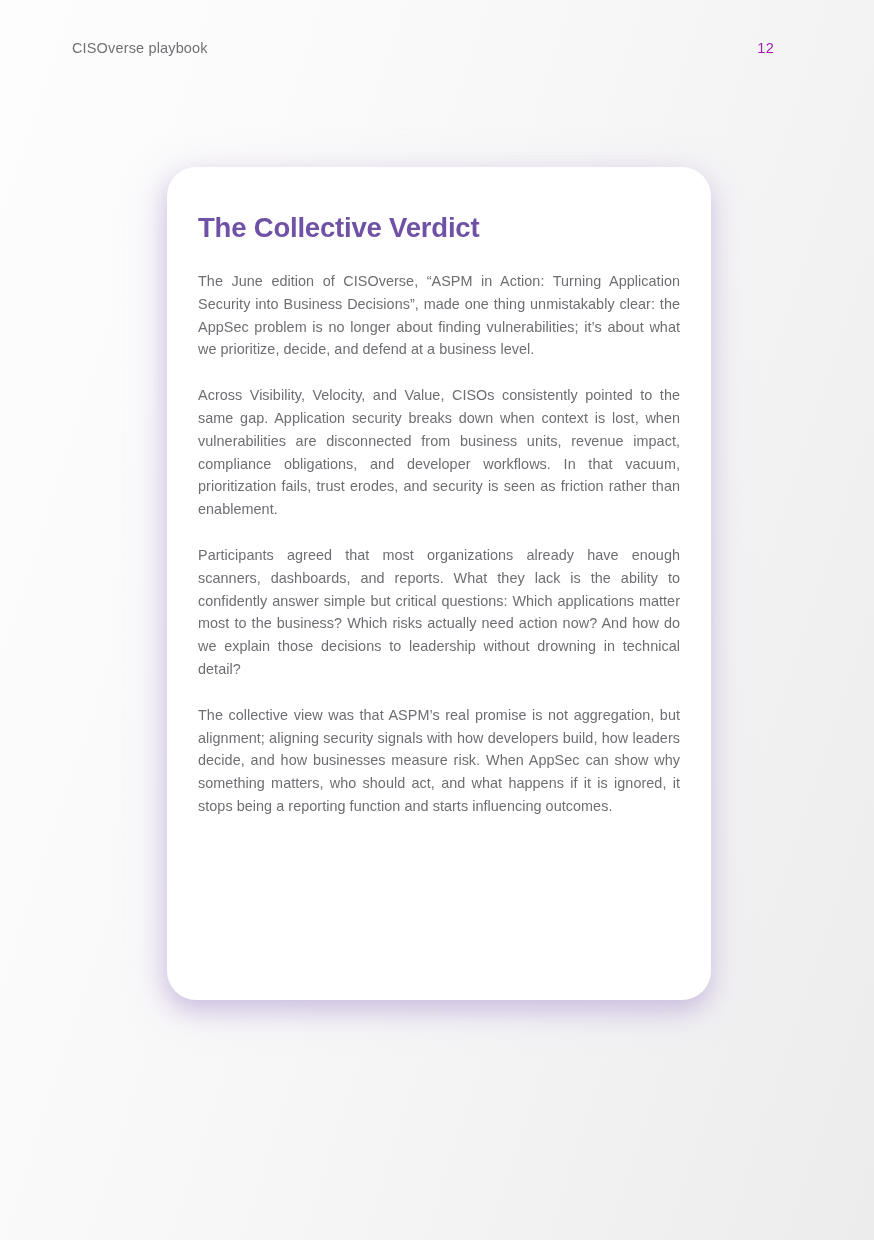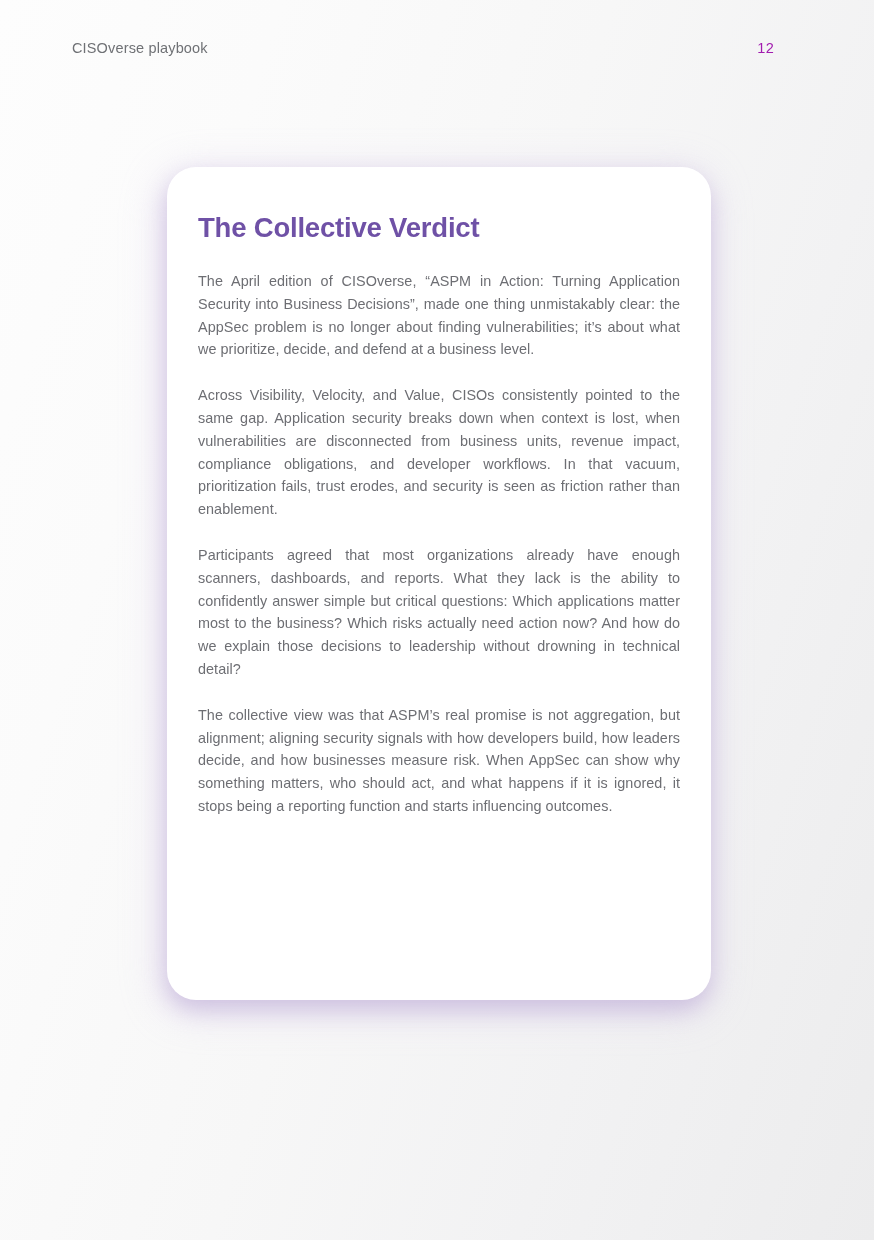--- a/index.html
+++ b/index.html
@@ -131,21 +131,21 @@
   </div>
 
   <div class="card-wrap">
     <div class="card-shadow-soft"></div>
     <div class="card-shadow"></div>
 
     <div class="card">
       <h1 class="card-title">The Collective Verdict</h1>
 
       <div class="body-copy">
-        <p>The April edition of CISOverse, “ASPM in Action: Turning Application Security into Business Decisions”, made one thing unmistakably clear: the AppSec problem is no longer about finding vulnerabilities; it’s about what we prioritize, decide, and defend at a business level.</p>
+        <p>The June edition of CISOverse, “ASPM in Action: Turning Application Security into Business Decisions”, made one thing unmistakably clear: the AppSec problem is no longer about finding vulnerabilities; it’s about what we prioritize, decide, and defend at a business level.</p>
         <p>Across Visibility, Velocity, and Value, CISOs consistently pointed to the same gap. Application security breaks down when context is lost, when vulnerabilities are disconnected from business units, revenue impact, compliance obligations, and developer workflows. In that vacuum, prioritization fails, trust erodes, and security is seen as friction rather than enablement.</p>
         <p>Participants agreed that most organizations already have enough scanners, dashboards, and reports. What they lack is the ability to confidently answer simple but critical questions: Which applications matter most to the business? Which risks actually need action now? And how do we explain those decisions to leadership without drowning in technical detail?</p>
         <p>The collective view was that ASPM’s real promise is not aggregation, but alignment; aligning security signals with how developers build, how leaders decide, and how businesses measure risk. When AppSec can show why something matters, who should act, and what happens if it is ignored, it stops being a reporting function and starts influencing outcomes.</p>
       </div>
     </div>
   </div>
 
 </div>
 
 </body></html>

